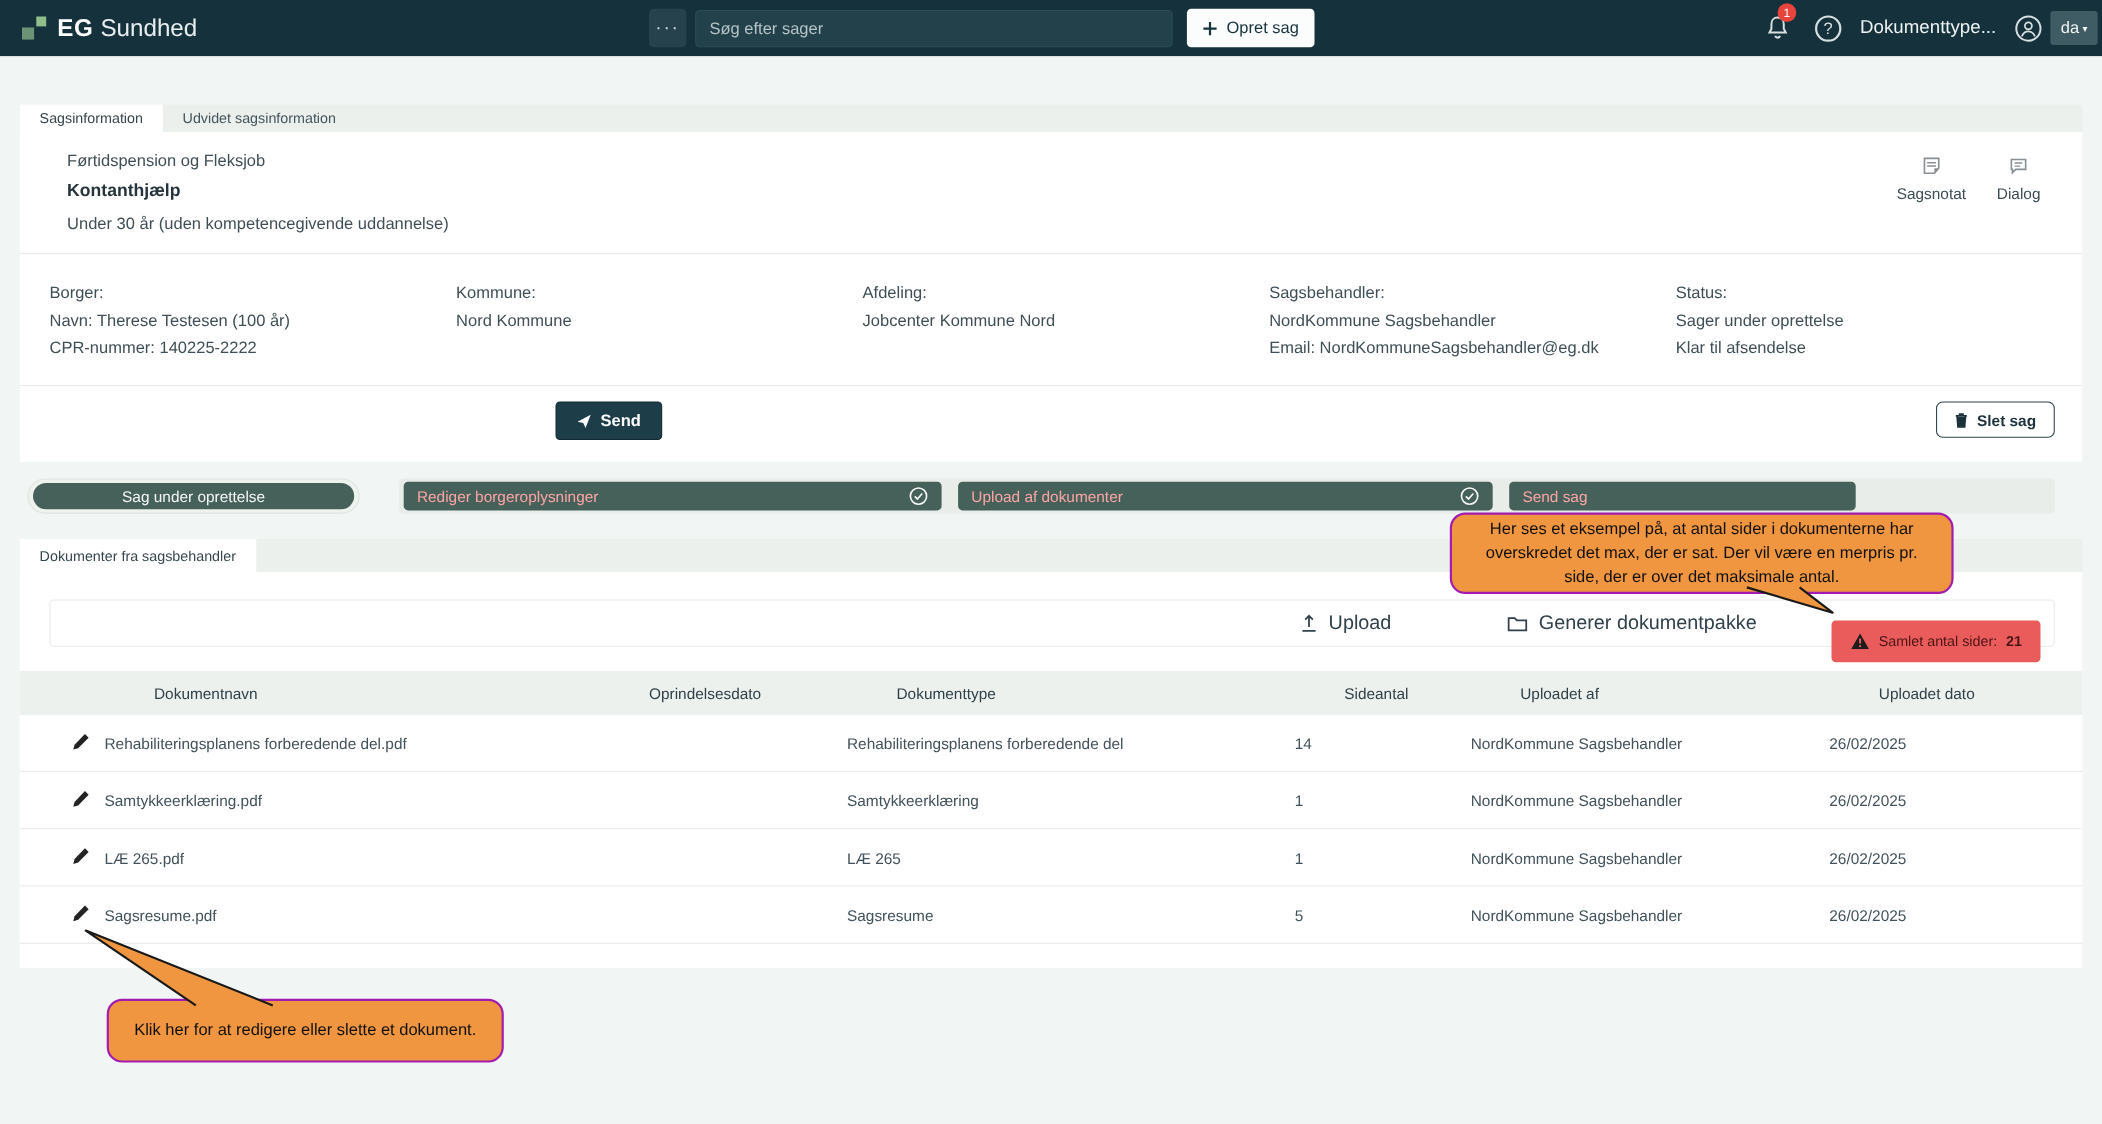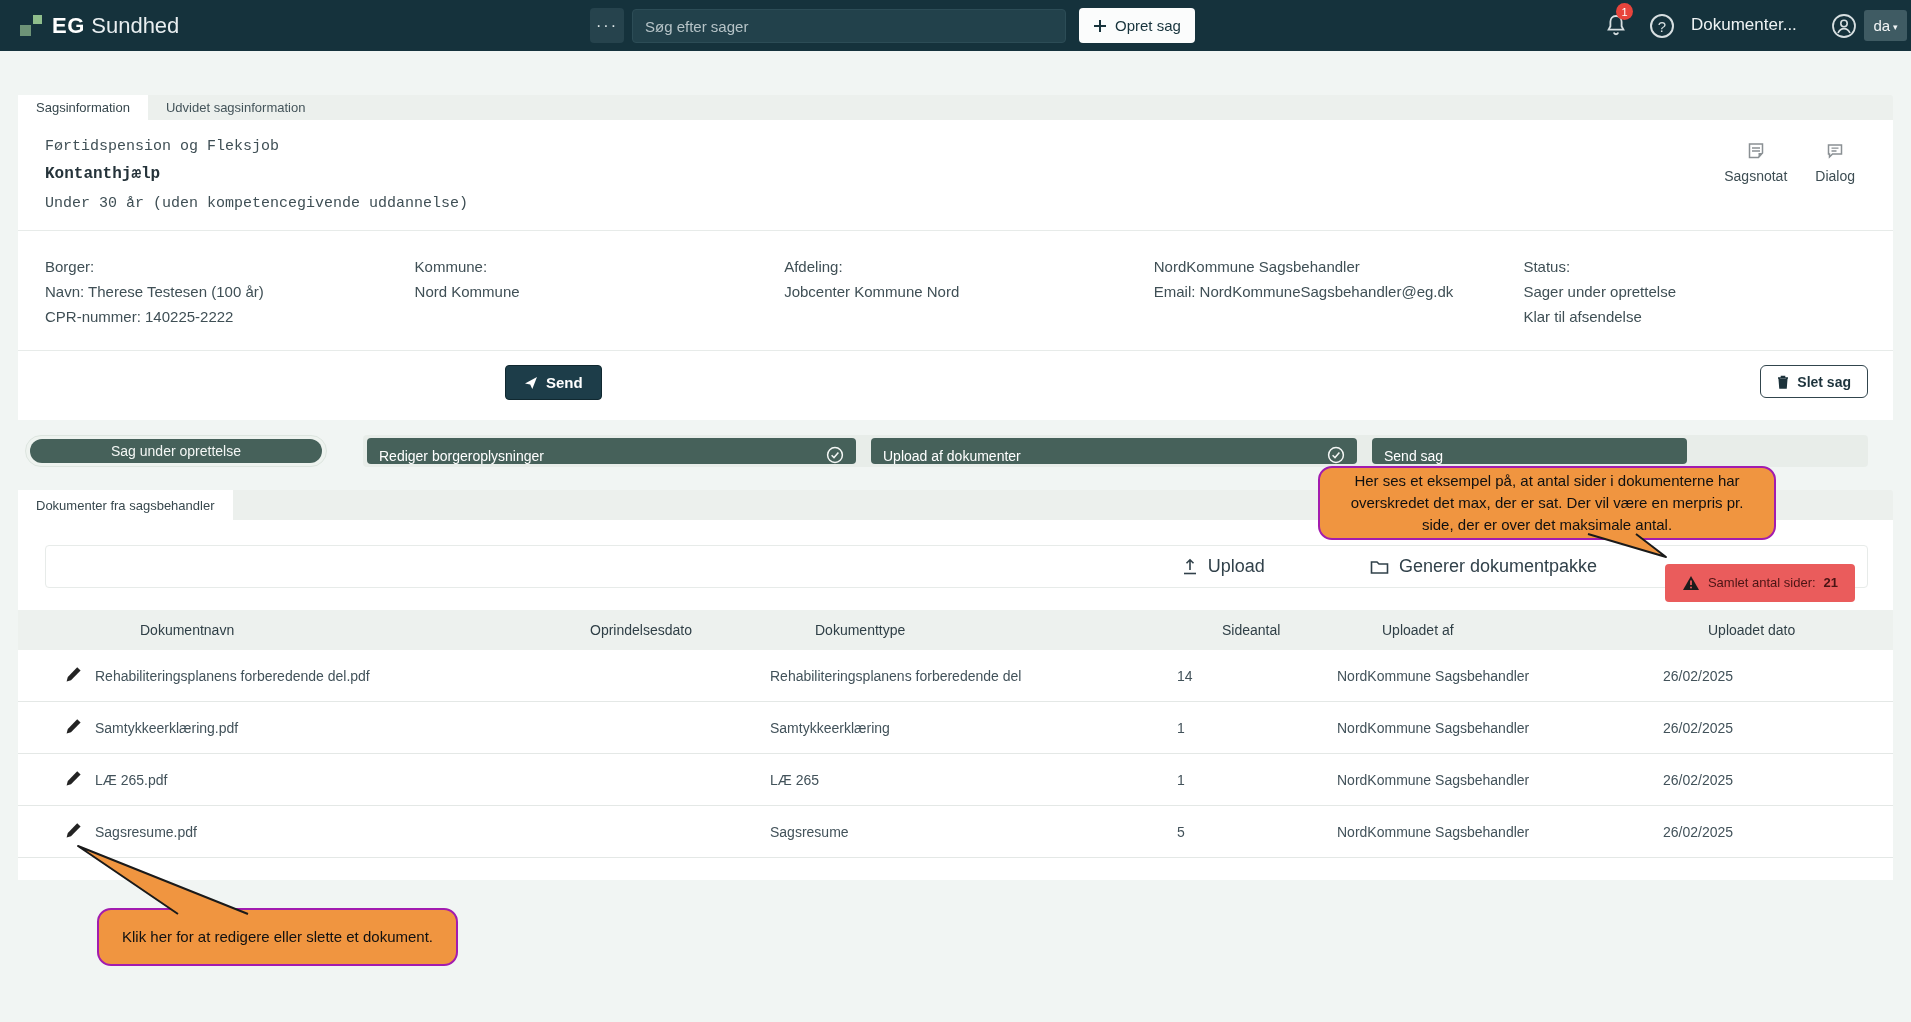--- a/index.html
+++ b/index.html
@@ -28,42 +28,42 @@
 
   
   .tabstrip { position:absolute; display:flex; background:#ecf0ed; border-radius:3px 3px 0 0; }
   .tab { padding:0 18px; display:flex; align-items:center; font-size:13px; color:#44545a; cursor:pointer; white-space:nowrap; }
   .tab.active { background:#ffffff; color:#37474d; }
   .strip1 { top:95px; left:18px; width:1875px; height:25px; }
   .strip2 { top:490px; left:18px; width:1875px; height:30px; }
 
   
   .card1 { position:absolute; top:120px; left:18px; width:1875px; height:300px; background:#ffffff; }
-  .case-head { padding:18px 0 0 27px;font-family:Liberation Mono, monospace; }
+  .case-head { padding:18px 0 0 43px; }
   .case-category { font-size:15px; color:#3f4f55; }
   .case-title { font-size:16px; font-weight:bold; color:#25333a; margin-top:10px; }
   .case-subtitle { font-size:15px; color:#3f4f55; margin-top:12px; }
   .head-links { position:absolute; top:22px; right:38px; display:flex; gap:28px; }
   .head-link { display:flex; align-items:center; gap:8px; font-size:14px; color:#3d4d53; cursor:pointer;flex-direction:column; }
   .divider { height:1px; background:#e7ebe9; margin:0; }
   .div1 { margin-top:18px; }
   .info-row { display:flex; padding:24px 0 0 27px; }
   .info-col { width:374px; font-size:15px; line-height:24px; color:#3f4f55; }
   .info-col div { margin-bottom:1px; }
   .div2 { margin-top:20px; }
   .actions-row { position:relative; height:70px; }
   .send-btn { position:absolute; left:487px; top:14px; height:35px; padding:0 18px; background:#1d3d49; color:#ffffff; border:1px solid #102830; border-radius:4px; font-size:15px; font-weight:bold; display:flex; align-items:center; gap:8px; font-family:inherit; cursor:pointer; }
   .delete-btn { position:absolute; right:25px; top:14px; height:33px; padding:0 16px; background:#ffffff; color:#1d333c; border:1px solid #31454d; border-radius:6px; font-size:14px; font-weight:bold; display:flex; align-items:center; gap:8px; font-family:inherit; cursor:pointer; }
 
   
   .workflow { position:absolute; top:435px; left:0; width:1911px; height:32px; }
   .stage-pill-outer { position:absolute; left:25px; top:0; width:302px; height:32px; background:#eef3ef; border:1px solid #dde5df; border-radius:16px; }
   .stage-pill { position:absolute; left:4px; top:3px; right:4px; bottom:3px; background:#46615a; border-radius:13px; color:#f4f7f5; font-size:14px; display:flex; align-items:center; justify-content:center; cursor:pointer; }
   .steps-strip { position:absolute; left:363px; top:0; width:1505px; height:32px; background:#e8ede9; border-radius:4px; display:flex; align-items:center; gap:15px; padding:0 4px; }
-  .step { height:26px; background:#46615a; border-radius:4px; color:#ffffff; font-size:14px; display:flex; align-items:flex-end; padding:0 12px; cursor:pointer;gap:41px; }
+  .step { height:26px; background:#46615a; border-radius:4px; color:#fca5a5; font-size:14px; display:flex; align-items:center; padding:0 12px; cursor:pointer;gap:41px; }
   .step .flex { flex:1; }
   .w1 { width:489px; } .w2 { width:486px; } .w3 { width:315px; }
 
   
   .card2 { position:absolute; top:520px; left:18px; width:1875px; height:360px; background:#ffffff; }
   .toolbar { position:absolute; top:25px; left:27px; right:25px; height:43px; border:1px solid #e7ebe9; border-radius:4px; display:flex; align-items:center; justify-content:flex-end; gap:30px; background:#ffffff; }
   .tool-btn { display:flex; align-items:center; gap:10px; font-size:18px; color:#31414a; cursor:pointer; background:none; border:none; font-family:inherit; }
   .tool-gap { width:45px; }
   .pages-badge { width:190px; height:38px; margin-right:12px; background:#ea5c5c; border-radius:4px; display:flex; align-items:center; justify-content:center; gap:8px; font-size:13px; color:#4a1414;margin-top:32px; }
   .pages-badge b { font-size:13px; }
@@ -113,21 +113,21 @@
     <div class="bell-wrap">
       <svg width="24" height="26" viewBox="0 0 24 26">
         <path d="M12 4 C8.2 4 6.4 7 6.4 9.8 V14.2 L4.6 17.6 H19.4 L17.6 14.2 V9.8 C17.6 7 15.8 4 12 4 Z" fill="none" stroke="#d7dfe1" stroke-width="1.8"></path>
         <path d="M9.8 20.6 a2.3 2.3 0 0 0 4.4 0" fill="none" stroke="#d7dfe1" stroke-width="1.8"></path>
       </svg>
       <span class="notif-badge">1</span>
     </div>
     <div class="help-wrap">
         <span>?</span>
       </div>
-    <span class="org-label">Dokumenter...</span>
+    <span class="org-label">Dokumenttype...</span>
     <div class="person-wrap">
       <svg width="26" height="26" viewBox="0 0 26 26">
         <circle cx="13" cy="13" r="11" fill="none" stroke="#d7dfe1" stroke-width="1.8"></circle>
         <circle cx="13" cy="10.5" r="3.2" fill="none" stroke="#d7dfe1" stroke-width="1.6"></circle>
         <path d="M7 20 c1.4-3 3.6-4.4 6-4.4 s4.6 1.4 6 4.4" fill="none" stroke="#d7dfe1" stroke-width="1.6"></path>
       </svg>
     </div>
     <button class="lang-btn">
       <span>da</span>
       <span class="lang-caret">▾</span>
@@ -172,20 +172,21 @@
       </div>
       <div class="info-col">
         <div>Kommune:</div>
         <div>Nord Kommune</div>
       </div>
       <div class="info-col">
         <div>Afdeling:</div>
         <div>Jobcenter Kommune Nord</div>
       </div>
       <div class="info-col">
+        <div>Sagsbehandler:</div>
         <div>NordKommune Sagsbehandler</div>
         <div>Email: NordKommuneSagsbehandler@eg.dk</div>
       </div>
       <div class="info-col">
         <div>Status:</div>
         <div>Sager under oprettelse</div>
         <div>Klar til afsendelse</div>
       </div>
     </div>
     <div class="divider div2"></div>

